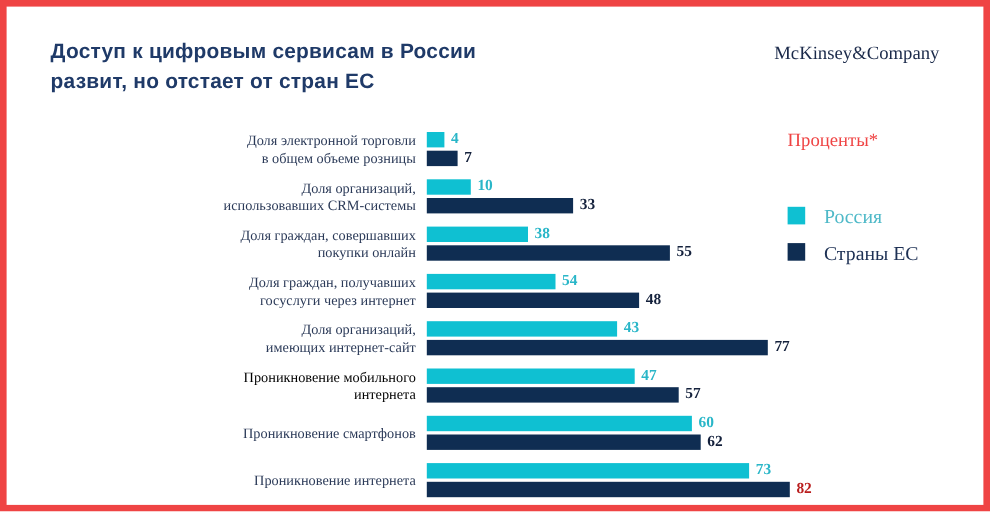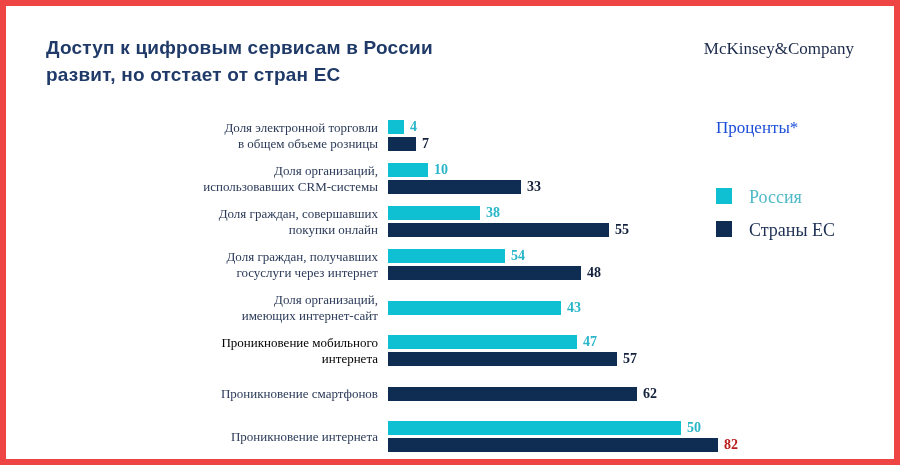--- a/index.html
+++ b/index.html
@@ -171,61 +171,69 @@
         </div>
       </div>
       <div class="row">
         <div class="row-label" style="color: rgb(43, 58, 88);">Доля организаций,
 имеющих интернет-сайт</div>
         <div class="bars">
           <div class="bar-line">
             <div class="bar" style="width: 173px; background: rgb(15, 192, 210);"></div>
             <span class="bar-value" style="color: rgb(41, 182, 200);">43</span>
           </div>
+          <div class="bar-line">
+            <div class="bar" style="width: 310px; background: rgb(15, 45, 82);"></div>
+            <span class="bar-value" style="color: rgb(20, 33, 60);">77</span>
+          </div>
         </div>
       </div>
       <div class="row">
         <div class="row-label" style="color: #000000;">Проникновение мобильного
 интернета</div>
         <div class="bars">
           <div class="bar-line">
             <div class="bar" style="width: 189px; background: rgb(15, 192, 210);"></div>
             <span class="bar-value" style="color: rgb(41, 182, 200);">47</span>
           </div>
           <div class="bar-line">
             <div class="bar" style="width: 229px; background: rgb(15, 45, 82);"></div>
             <span class="bar-value" style="color: rgb(20, 33, 60);">57</span>
           </div>
         </div>
       </div>
       <div class="row">
         <div class="row-label" style="color: rgb(43, 58, 88);">Проникновение смартфонов</div>
         <div class="bars">
           <div class="bar-line">
+            <div class="bar" style="width: 241px; background: rgb(15, 192, 210);"></div>
+            <span class="bar-value" style="color: rgb(41, 182, 200);">60</span>
+          </div>
+          <div class="bar-line">
             <div class="bar" style="width: 249px; background: rgb(15, 45, 82);"></div>
             <span class="bar-value" style="color: rgb(20, 33, 60);">62</span>
           </div>
         </div>
       </div>
       <div class="row">
         <div class="row-label" style="color: rgb(43, 58, 88);">Проникновение интернета</div>
         <div class="bars">
           <div class="bar-line">
             <div class="bar" style="width: 293px; background: rgb(15, 192, 210);"></div>
-            <span class="bar-value" style="color: rgb(41, 182, 200);">50</span>
+            <span class="bar-value" style="color: rgb(41, 182, 200);">73</span>
           </div>
           <div class="bar-line">
             <div class="bar" style="width: 330px; background: rgb(15, 45, 82);"></div>
             <span class="bar-value" style="color: #b91c1c;">82</span>
           </div>
         </div>
       </div>
     </div>
 
-  <div class="units-label" style="color: #1d4ed8;">Проценты*</div>
+  <div class="units-label" style="color: #ef4444;">Проценты*</div>
 
   <div class="legend">
     <div class="legend-item">
       <span class="legend-swatch" id="swatch-russia" style="background: rgb(15, 192, 210);"></span>
       <span class="legend-text" id="legend-text-russia" style="color: rgb(79, 185, 200);">Россия</span>
     </div>
     <div class="legend-item">
       <span class="legend-swatch" id="swatch-eu" style="background: rgb(15, 45, 82);"></span>
       <span class="legend-text" id="legend-text-eu" style="color: rgb(29, 48, 84);">Страны ЕС</span>
     </div>

